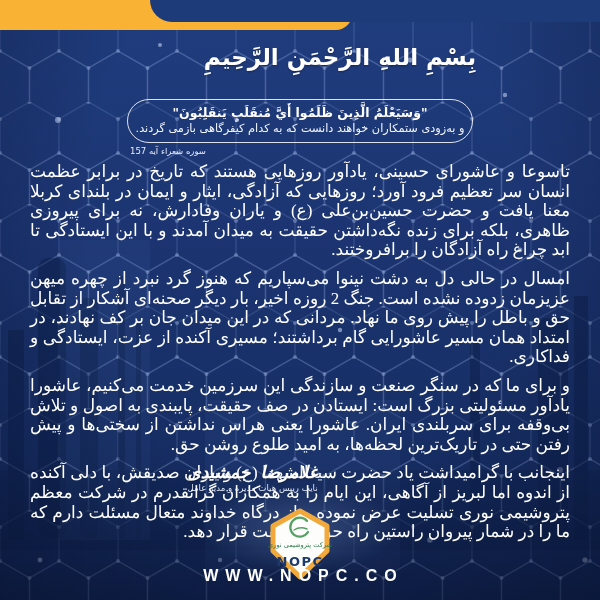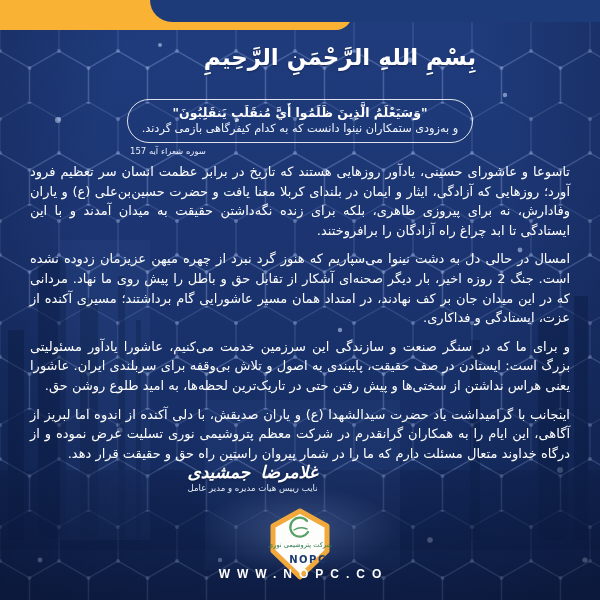--- a/index.html
+++ b/index.html
@@ -19,39 +19,39 @@
     font-size:23px;font-weight:bold;color:#ffffff;direction:rtl;text-shadow:0 1px 2px rgba(0,0,20,.35);padding-left:40px;}
   
   .verse-box{position:absolute;left:127px;top:99px;width:346px;height:44px;box-sizing:border-box;
     border:1.4px solid rgba(255,255,255,.85);border-radius:22px;z-index:7;direction:rtl;
     text-align:center;padding-top:4px;}
   .verse-arabic{font-size:12.5px;font-weight:bold;letter-spacing:0;line-height:17px;}
   .verse-translation{font-size:11.3px;line-height:15px;color:#F2F6FF;}
   .verse-ref{position:absolute;left:130px;top:146px;z-index:7;font-size:8.5px;color:#E8EEFA;direction:rtl;}
   
   .body-text{position:absolute;left:30px;top:162px;width:540px;z-index:7;direction:rtl;
-    text-align:justify;font-size:13px;line-height:19.6px;color:#ffffff;}
+    text-align:justify;font-size:17px;line-height:19.6px;color:#ffffff;font-family:Liberation Serif, serif;}
   .body-text p{margin:0 0 9px 0;}
   
   .signature{position:absolute;left:145px;top:462px;width:215px;text-align:center;z-index:7;}
   .sig-name{font-family:Liberation Mono, monospace;font-style:italic;font-weight:bold;font-size:17px;
     direction:rtl;letter-spacing:1px;text-shadow:0 1px 2px rgba(0,0,20,.4);}
   .sig-title{font-size:8.6px;color:#E6ECF8;direction:rtl;}
   
   .logo-glow{position:absolute;left:200px;top:486px;width:200px;height:86px;z-index:6;
     background:radial-gradient(ellipse at center,rgba(140,172,230,.28) 0%,rgba(140,172,230,0) 70%);}
   .logo-badge{position:absolute;left:266px;top:508px;width:68px;height:72px;z-index:8;}
   .logo-badge svg{position:absolute;left:0;top:0;}
   .logo-fa{position:absolute;left:0;top:33px;width:100%;text-align:center;font-size:6.6px;
     font-weight:normal;color:#2F7D4D;direction:rtl;z-index:2;}
-  .logo-en{position:absolute;left:8px;top:46px;width:100%;text-align:center;font-size:10px;
+  .logo-en{position:absolute;left:0;top:46px;width:100%;text-align:center;font-size:13px;
     font-weight:bold;color:#1C3A6E;letter-spacing:1.5px;z-index:2;}
   
   .website{position:absolute;left:0;top:567px;width:100%;text-align:center;z-index:8;
-    font-family:"Liberation Sans",sans-serif;font-weight:bold;font-size:12px;color:#ffffff;
+    font-family:"Liberation Sans",sans-serif;font-weight:bold;font-size:16px;color:#ffffff;
     letter-spacing:7px;text-indent:7px;}
   .vignette{position:absolute;left:0;top:0;width:600px;height:600px;z-index:4;pointer-events:none;
     background:radial-gradient(ellipse at 50% 35%,rgba(0,0,0,0) 50%,rgba(6,13,38,.40) 100%),
                linear-gradient(180deg,rgba(0,0,0,0) 78%,rgba(6,12,34,.35) 100%);}
 </style>
 </head>
 <body>
 
 <div class="poster">
 
@@ -110,21 +110,21 @@
 
   <div class="vignette"></div>
 
   <div class="top-yellow"></div>
   <div class="top-navy"></div>
 
   <div class="bismillah">بِسْمِ اللهِ الرَّحْمَنِ الرَّحِيمِ</div>
 
   <div class="verse-box">
     <div class="verse-arabic">"وَسَيَعْلَمُ الَّذِينَ ظَلَمُوا أَيَّ مُنقَلَبٍ يَنقَلِبُونَ"</div>
-    <div class="verse-translation">و به‌زودی ستمکاران نینوا دانست که به کدام کیفرگاهی بازمی گردند.</div>
+    <div class="verse-translation">و به‌زودی ستمکاران خواهند دانست که به کدام کیفرگاهی بازمی گردند.</div>
   </div>
   <div class="verse-ref">سوره شعراء آیه 157</div>
 
   <div class="body-text">
     <p>تاسوعا و عاشورای حسینی، یادآور روزهایی هستند که تاریخ در برابر عظمت انسان سر تعظیم فرود آورد؛ روزهایی که آزادگی، ایثار و ایمان در بلندای کربلا معنا یافت و حضرت حسین‌بن‌علی (ع) و یاران وفادارش، نه برای پیروزی ظاهری، بلکه برای زنده نگه‌داشتن حقیقت به میدان آمدند و با این ایستادگی تا ابد چراغ راه آزادگان را برافروختند.</p>
     <p>امسال در حالی دل به دشت نینوا می‌سپاریم که هنوز گرد نبرد از چهره میهن عزیزمان زدوده نشده است. جنگ 2 روزه اخیر، بار دیگر صحنه‌ای آشکار از تقابل حق و باطل را پیش روی ما نهاد. مردانی که در این میدان جان بر کف نهادند، در امتداد همان مسیر عاشورایی گام برداشتند؛ مسیری آکنده از عزت، ایستادگی و فداکاری.</p>
     <p>و برای ما که در سنگر صنعت و سازندگی این سرزمین خدمت می‌کنیم، عاشورا یادآور مسئولیتی بزرگ است: ایستادن در صف حقیقت، پایبندی به اصول و تلاش بی‌وقفه برای سربلندی ایران. عاشورا یعنی هراس نداشتن از سختی‌ها و پیش رفتن حتی در تاریک‌ترین لحظه‌ها، به امید طلوع روشن حق.</p>
     <p>اینجانب با گرامیداشت یاد حضرت سیدالشهدا (ع) و یاران صدیقش، با دلی آکنده از اندوه اما لبریز از آگاهی، این ایام را به همکاران گرانقدرم در شرکت معظم پتروشیمی نوری تسلیت عرض نموده و از درگاه خداوند متعال مسئلت دارم که ما را در شمار پیروان راستین راه حق و حقیقت قرار دهد.</p>
   </div>
 

